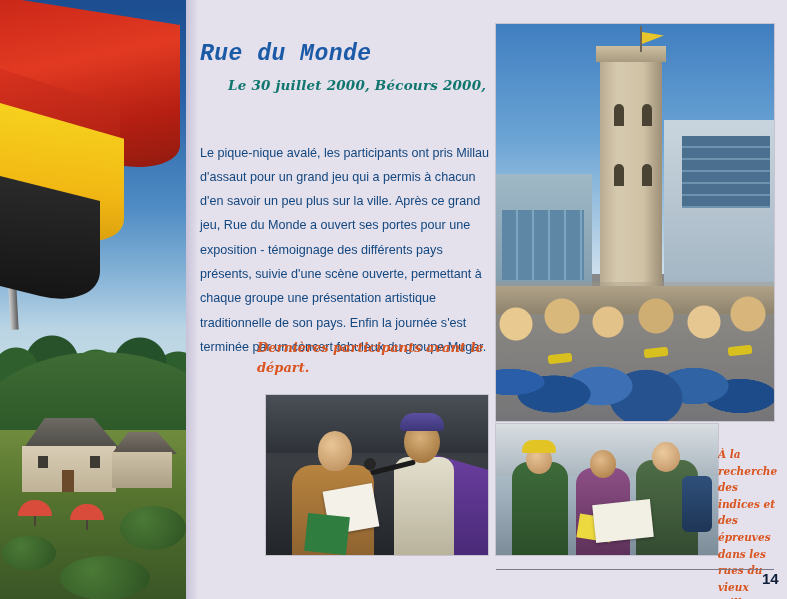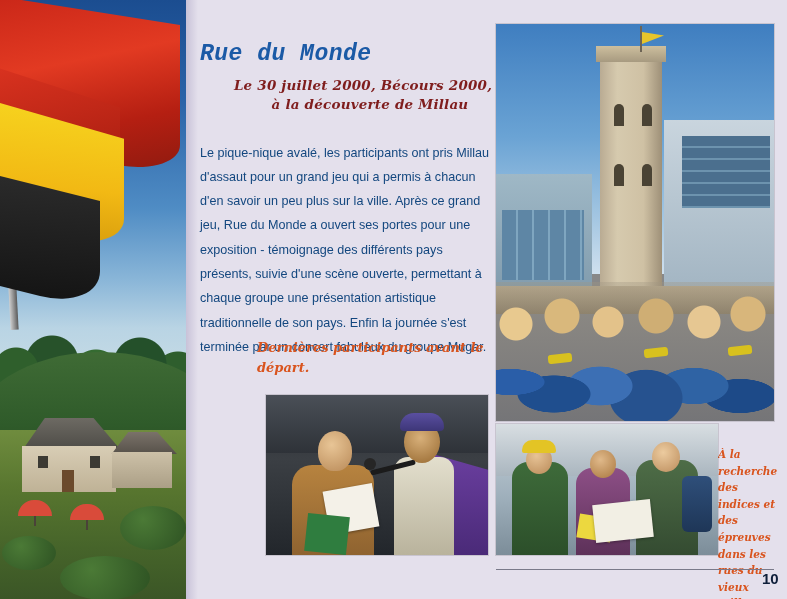--- a/index.html
+++ b/index.html
@@ -183,23 +183,22 @@
   }
   .subtitle {
     position: absolute;
     left: 228px; top: 76px;
     width: 270px;
     font-family: "DejaVu Serif", serif;
     font-style: italic;
     font-weight: bold;
     font-size: 13.5px;
     line-height: 19px;
-    color: #7f1d1d;
+    color: #0f766e;
     letter-spacing: 0.2px;
-    text-align: center;
   }
   .subtitle .l2 { display: block; padding-left: 14px; }
   .body-text {
     position: absolute;
     left: 200px; top: 128px;
     width: 292px;
     font-family: "Liberation Sans", sans-serif;
     font-size: 12.6px;
     line-height: 24.3px;
     color: #13477f;
@@ -481,21 +480,20 @@
     <div class="shrub" style="left:120px; top:506px; width:66px; height:44px;"></div>
     <div class="shrub" style="left:60px; top:556px; width:90px; height:44px;"></div>
   </div>
 
   <div class="main-bg"></div>
 
   <h1 class="title">Rue du Monde</h1>
 
   <div class="subtitle">
     <span>Le 30 juillet 2000, Bécours 2000,</span>
-    <span class="l2">à la découverte de Millau</span>
   </div>
 
   <p class="body-text">Le pique-nique avalé, les participants ont pris Millau d'assaut pour un grand jeu qui a permis à chacun d'en savoir un peu plus sur la ville. Après ce grand jeu, Rue du Monde a ouvert ses portes pour une exposition - témoignage des différents pays présents, suivie d'une scène ouverte, permettant à chaque groupe une présentation artistique traditionnelle de son pays. Enfin la journée s'est terminée par un concert fabuleux du groupe Mugar.</p>
 
   <div class="caption-left">
     <span class="l2">Dernières participants avant le départ.</span>
   </div>
 
   <div class="caption-right">À la recherche des indices et des épreuves dans les rues du vieux Millau.</div>
 
@@ -544,15 +542,15 @@
     <div class="pm-p2"></div>
     <div class="pm-h2"></div>
     <div class="pm-p3"></div>
     <div class="pm-h3"></div>
     <div class="pm-pack"></div>
     <div class="pm-yellow"></div>
     <div class="pm-paper"></div>
   </div>
 
   <div class="footer-rule"></div>
-  <div class="page-number">10</div>
+  <div class="page-number">14</div>
 
 </div>
 
 </body></html>

